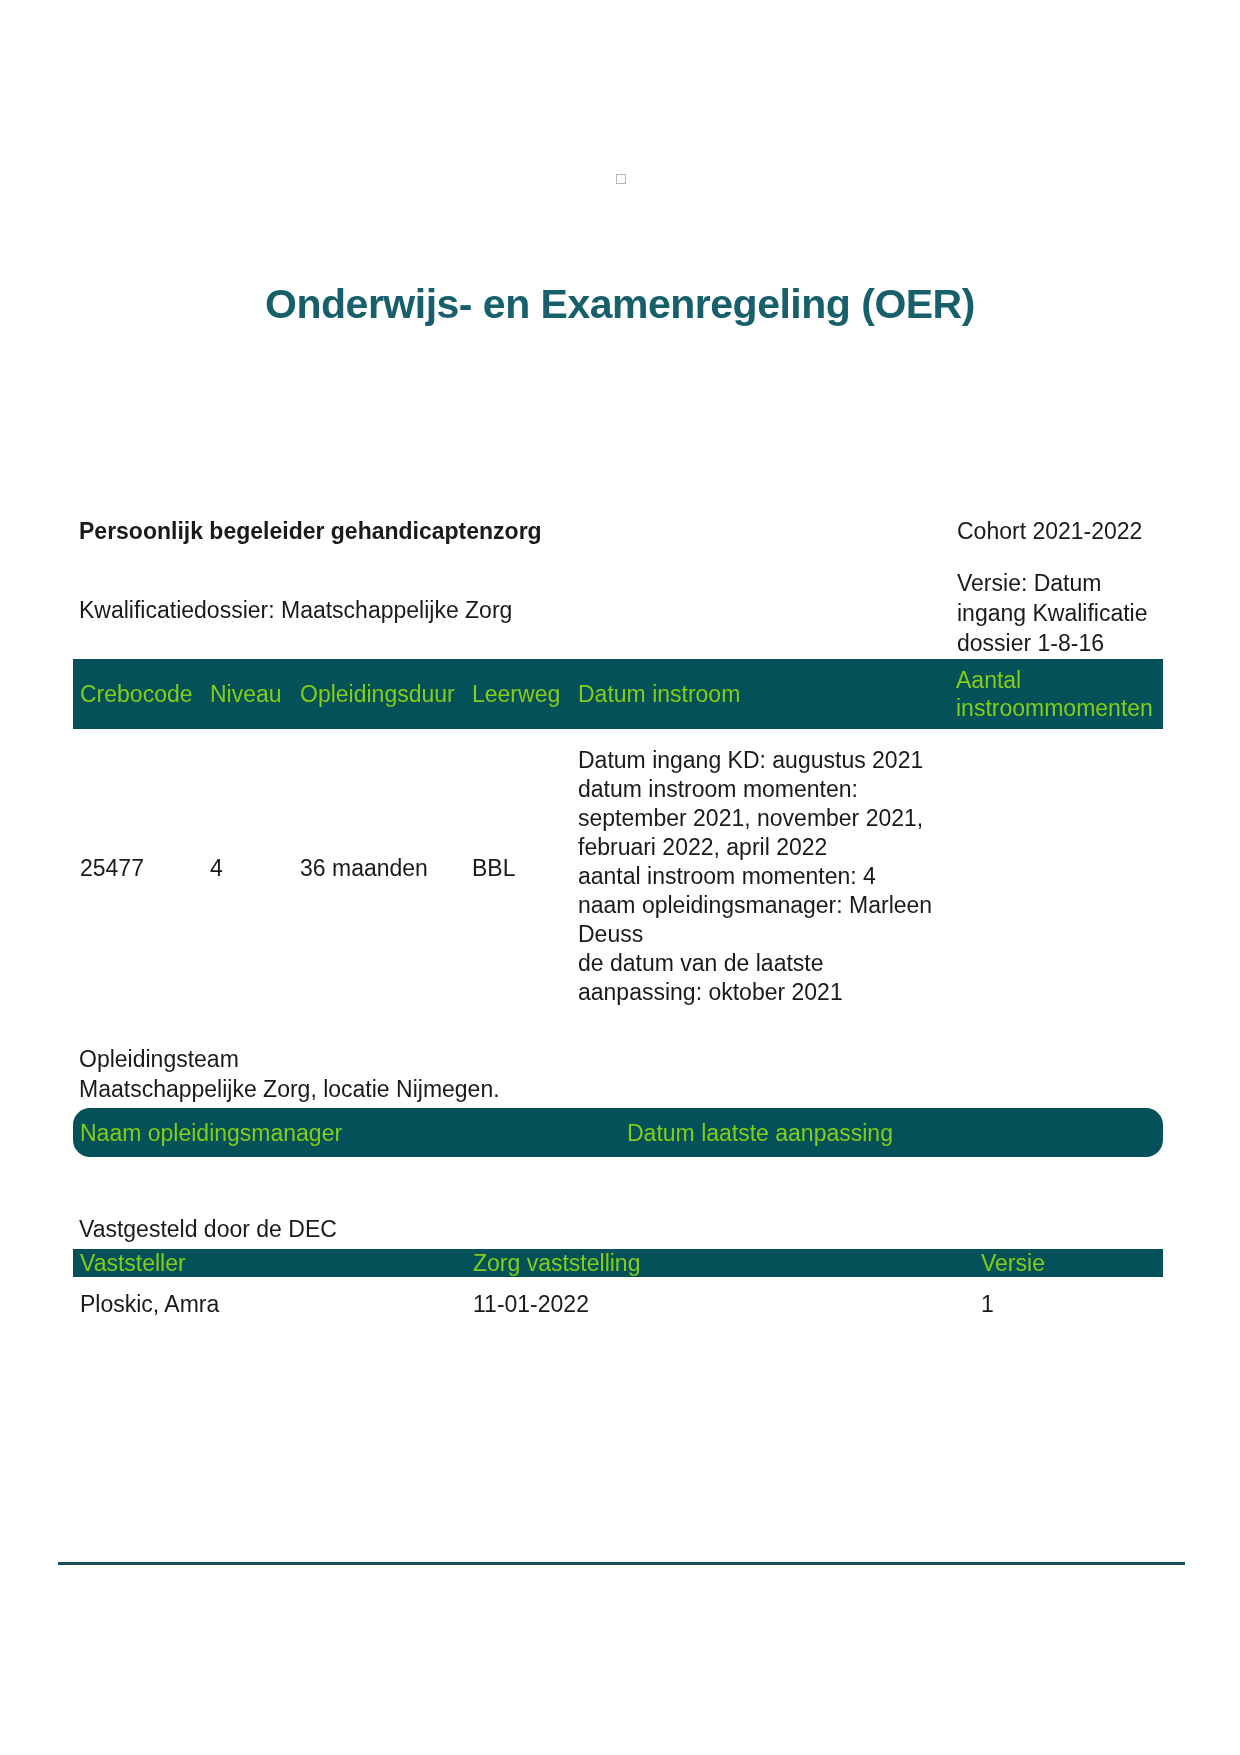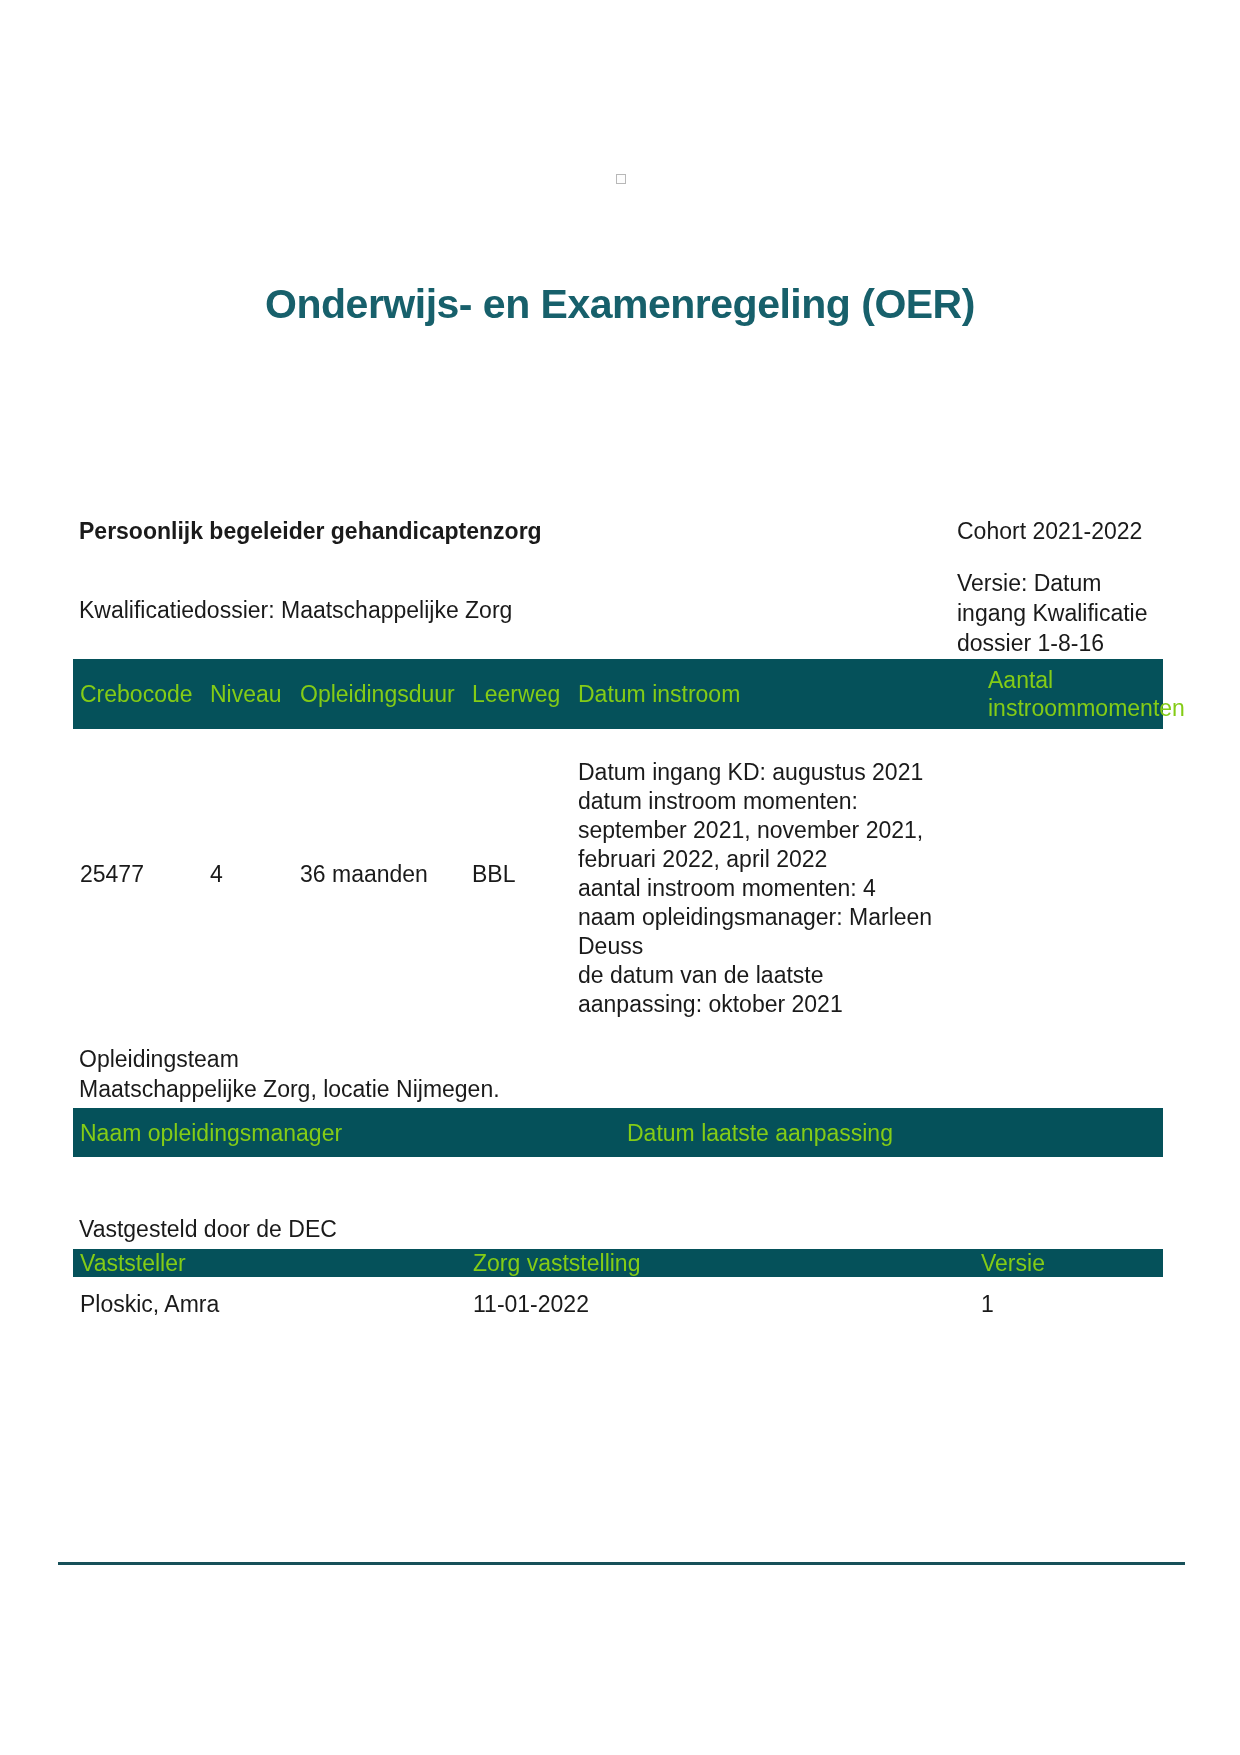--- a/index.html
+++ b/index.html
@@ -51,33 +51,33 @@
   .cell { padding-left: 7px; padding-right: 4px; box-sizing: border-box; flex: 0 0 auto; }
 
   
   .t1 { top: 659px; }
   .t1 .tbl-head { min-height: 70px; }
   .c1-1 { width: 130px; }
   .c1-2 { width: 90px;  }
   .c1-3 { width: 172px; }
   .c1-4 { width: 106px; }
   .c1-5 { width: 378px; }
-  .c1-6 { width: 214px; margin-left: 32px; }
+  .c1-6 { width: 214px; }
   .t1-row { display: flex; align-items: center; min-height: 272px; }
   .t1-row .cell-multiline {
     align-self: stretch;
-    padding-top: 29px;
+    padding-top: 17px;
     line-height: 29px;
     white-space: pre-line;
   }
 
   
   .team-heading { left: 79px; top: 1044px; line-height: 30px; white-space: pre-line; }
   .t2 { top: 1108px; }
-  .t2 .tbl-head { height: 49px; }
+  .t2 .tbl-head { height: 49px; border-radius: 17px; }
   .c2-1 { width: 547px; }
   .c2-2 { width: 543px; }
 
   
   .dec-heading { left: 79px; top: 1216px; }
   .t3 { top: 1249px; }
   .t3 .tbl-head { height: 28px; }
   .c3-1 { width: 393px; }
   .c3-2 { width: 508px; }
   .c3-3 { width: 189px; }

